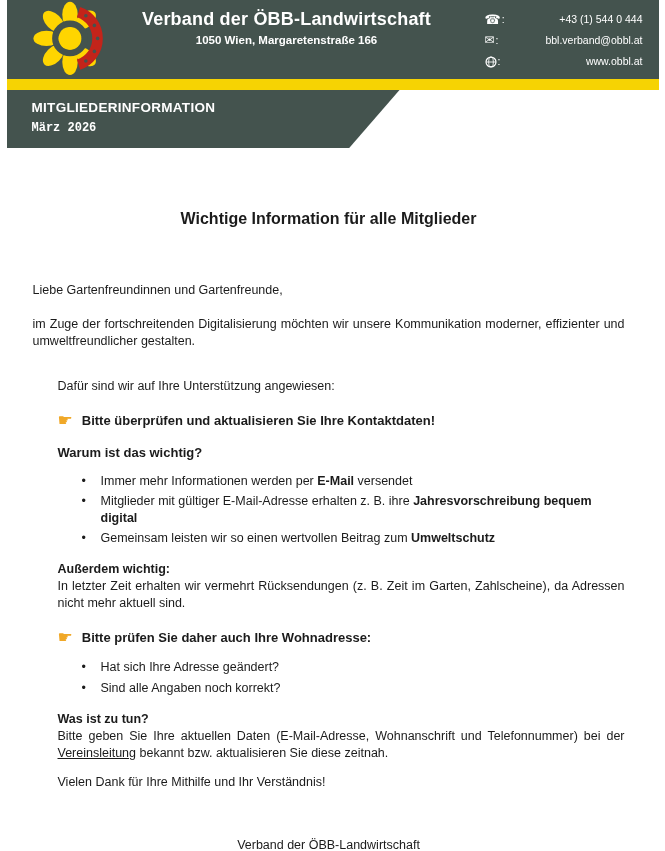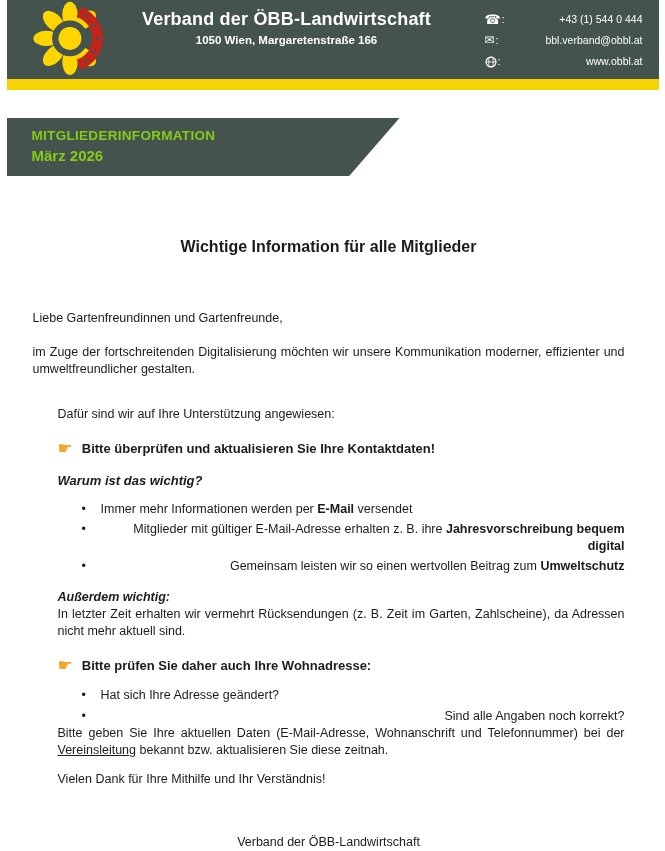--- a/index.html
+++ b/index.html
@@ -22,44 +22,43 @@
   .ci-glyph { font-size:13px; line-height:13px; }
   .ci-glyph.mail { font-size:12px; }
   .ci-sep { margin-left:1px; }
   .ci-value { flex:1; text-align:right; white-space:nowrap; }
 
   
   .accent-stripe { height:11px; background:#f6d303; }
 
   
   .info-banner {
-    width:393px; height:58px; background:#44534e; color:#84cc16;
+    width:393px; height:58px; background:#44534e; color:#ffffff;
     box-sizing:border-box; padding:10px 0 0 25px;
     clip-path:polygon(0 0, 100% 0, 87.2% 100%, 0 100%);
-    margin-top:28px;
   }
   .banner-title { font-size:13.5px; font-weight:bold; letter-spacing:.3px; line-height:16px; }
-  .banner-subtitle { font-size:15px; font-weight:bold; margin-top:5px; line-height:14px; }
+  .banner-subtitle { font-size:12px; font-weight:bold; margin-top:5px; line-height:14px;font-family:Liberation Mono, monospace; }
 
   
   .content { padding:0 34px 0 26px; }
   .doc-title { font-size:16px; font-weight:bold; text-align:center; margin:62px 0 0 0; }
   .salutation { margin:55px 0 0 0; }
   p { margin:0; }
   .para { text-align:justify; }
   .mt { margin-top:17px; }
   .indent { margin-left:25px; }
   .support { margin-top:28px; }
   .cta { margin-top:17px; font-weight:bold; font-size:13px; display:flex; align-items:center; }
   .pointer { color:#f0a828; font-size:17px; line-height:17px; margin-right:9px; font-weight:normal; }
-  .h-bold { margin-top:15px; font-weight:bold; font-size:13px;font-style:italic; }
+  .h-bold { margin-top:15px; font-weight:bold; font-size:13px; }
   .h-bold.sub { font-size:12.5px; margin-top:14px; }
   ul.bullets { margin:12px 0 0 22px; padding:0; list-style:none; }
   ul.bullets li { padding-left:21px; position:relative; }
-  ul.bullets li + li { margin-top:3px;text-align:right; }
+  ul.bullets li + li { margin-top:3px; }
   ul.bullets li::before { content:"•"; position:absolute; left:2px; top:0; }
   ul.bullets.spaced { margin-top:13px; }
   ul.bullets.spaced li + li { margin-top:4px; }
   .u { text-decoration:underline; }
   .thanks { margin-top:12px; }
   .footer-line { text-align:center; margin-top:46px; }
 </style>
 </head>
 <body>
 
@@ -173,20 +172,21 @@
 
       <ul class="bullets spaced">
         <li>
           <span>Hat sich Ihre Adresse geändert?</span>
         </li>
         <li>
           <span>Sind alle Angaben noch korrekt?</span>
         </li>
       </ul>
 
+      <p class="h-bold sub">Was ist zu tun?</p>
       <p class="para">
         <span>Bitte geben Sie Ihre aktuellen Daten (E-Mail-Adresse, Wohnanschrift und Telefonnummer) bei der </span><span class="u">Vereinsleitung</span><span> bekannt bzw. aktualisieren Sie diese zeitnah.</span>
       </p>
 
       <p class="thanks">Vielen Dank für Ihre Mithilfe und Ihr Verständnis!</p>
     </div>
 
     <div class="footer-line">Verband der ÖBB-Landwirtschaft</div>
   </div>
 

